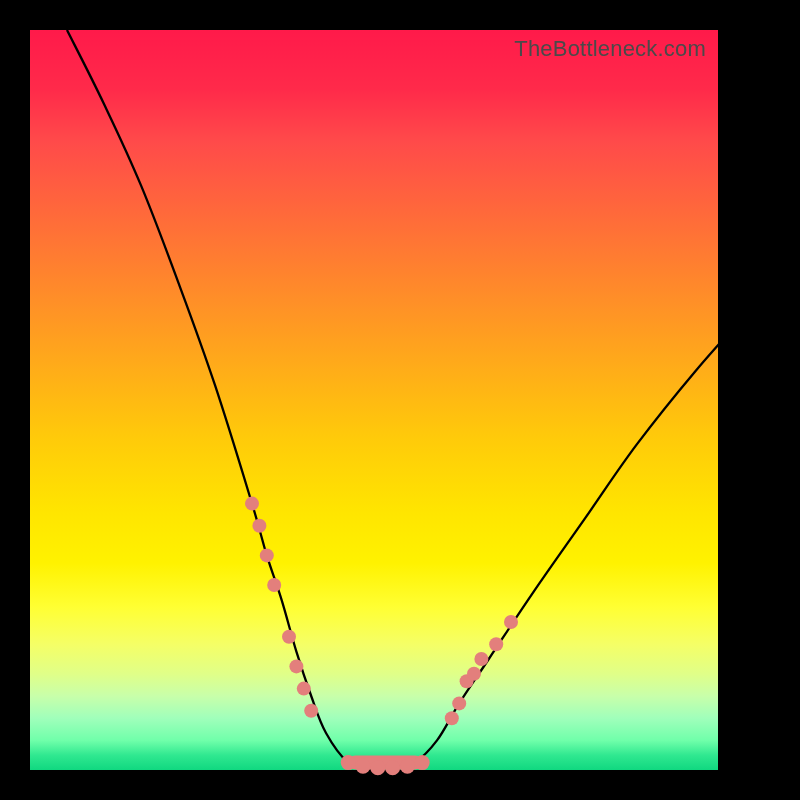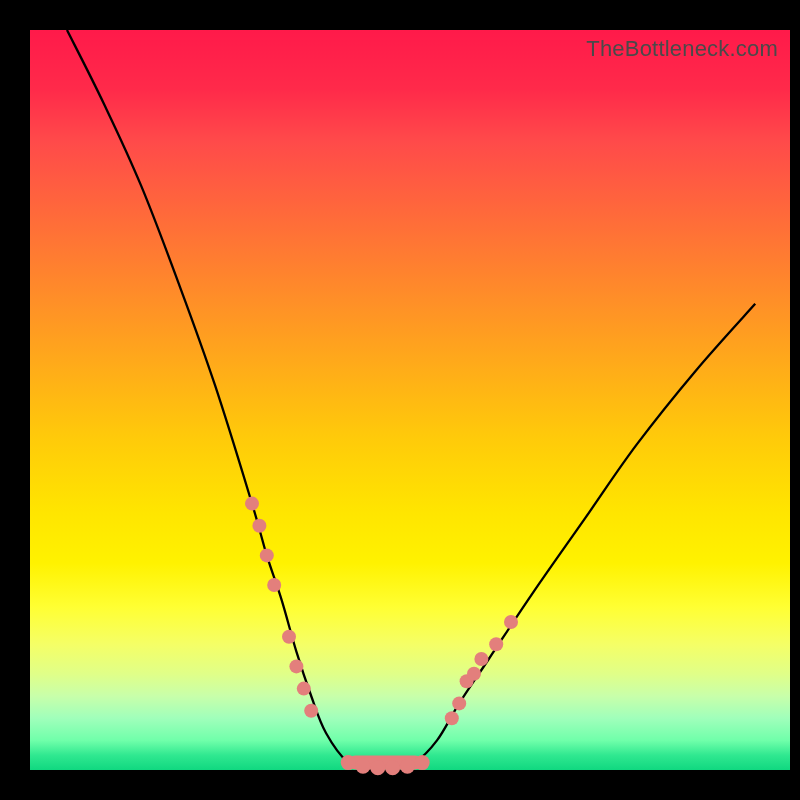--- a/index.html
+++ b/index.html
@@ -7,21 +7,21 @@
   .chart-container {
     position: relative;
     width: 800px;
     height: 800px;
     background: #000;
   }
   .plot-area {
     position: absolute;
     left: 30px;
     top: 30px;
-    width: 760px;
+    width: 688px;
     height: 740px;
     background: linear-gradient(to bottom,
       #ff1a4a 0%,
       #ff2a4a 8%,
       #ff4a4a 15%,
       #ff6a3a 25%,
       #ff8a2a 35%,
       #ffaa1a 45%,
       #ffca0a 55%,
       #ffe500 65%,

